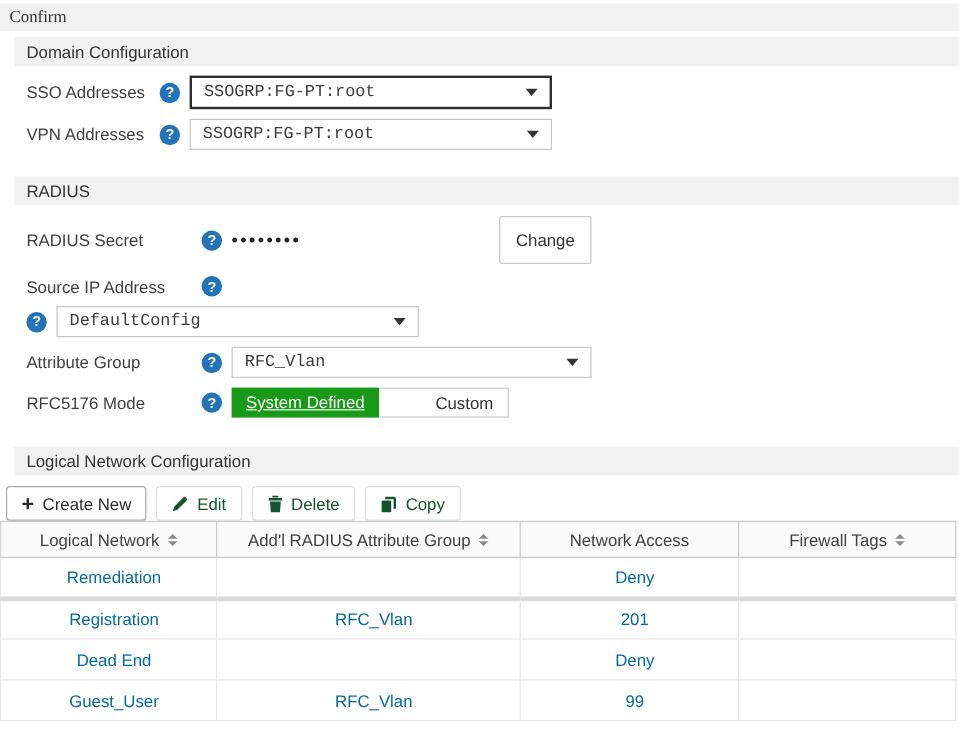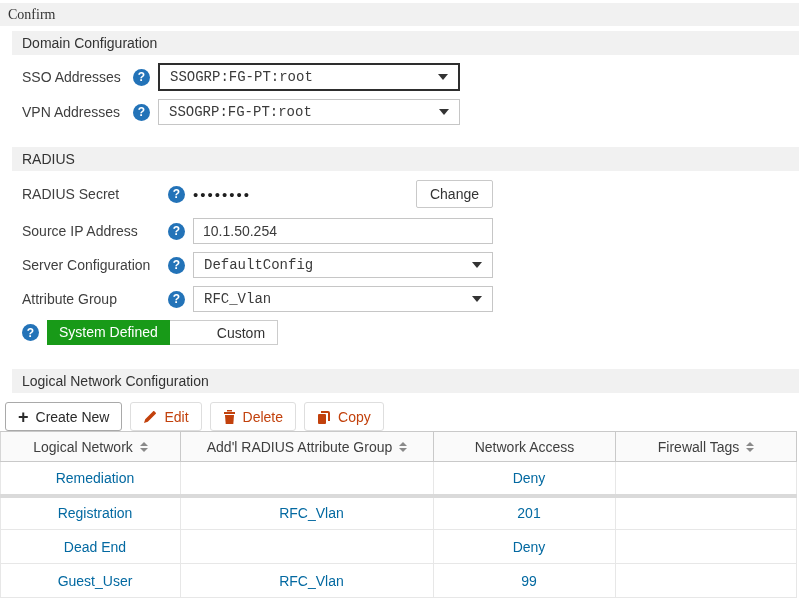--- a/index.html
+++ b/index.html
@@ -28,33 +28,33 @@
     display:flex; align-items:center; justify-content:space-between;
     padding:0 10px; color:#3b3b3b; cursor:pointer;font-family:Liberation Mono, monospace; }
   .select.focused { border:2px solid #2e2e2e; height:28px; }
   .caret { width:0; height:0; border-left:5px solid transparent;
     border-right:5px solid transparent; border-top:6px solid #333; flex:none; }
 
   .input { width:302px; height:26px; border:1px solid #c6c6c6; padding:0 9px;
     font:inherit; color:#3b3b3b; background:#fff; }
 
   .dots { font-size:15px; letter-spacing:2px; color:#1e1e1e; line-height:17px; }
-  .btn-change { margin-left:auto; height:28px; padding:0 13px; background:#fff;
+  .btn-change { margin-left:auto; height:40px; padding:0 13px; background:#fff;
     border:1px solid #c9c9c9; border-radius:2px; color:#333; font:inherit; cursor:pointer; }
 
   .toggle { display:flex; }
   .toggle-opt { height:25px; line-height:25px; padding:0 12px; cursor:pointer; }
-  .toggle-opt.active { background:#189a18; color:#fff; }
+  .toggle-opt.active { background:#189a18; color:#fff;text-decoration:underline; }
   .toggle-opt.inactive { background:#fff; color:#333; border:1px solid #ccc; border-left:none;padding-left:47px; }
 
   .toolbar { display:flex; gap:8px; margin:9px 0 0 5px; }
   .tbtn { display:flex; align-items:center; gap:7px; height:29px; padding:0 12px;
     background:#fff; border:1px solid #a9a9a9; border-radius:3px; color:#2b2b2b;
     font:inherit; cursor:pointer; }
-  .tbtn.disabled { border-color:#dedede; color:#c2410c; cursor:default; }
+  .tbtn.disabled { border-color:#dedede; color:#14532d; cursor:default; }
   .tbtn .plus { font-size:18px; font-weight:bold; line-height:1; }
   .tbtn svg { display:block; }
 
   table { margin-top:0; width:796px; border-collapse:collapse; table-layout:fixed; }
   th { height:30px; background:#fafafa; border:1px solid #c9c9c9; border-left-color:#d6d6d6;
     font-weight:normal; color:#3f3f3f; }
   th .hwrap { display:flex; align-items:center; justify-content:center; gap:7px; }
   td { height:34px; border:1px solid #e7e7e7; padding-left:9px; color:#0369a1;
     background:#fff;text-align:center; }
   tr.thick td { border-top:4px solid #dadada; }
@@ -94,39 +94,38 @@
 <div class="form-area radius">
   <div class="form-row" style="margin-top:9px;">
     <span class="label">RADIUS Secret</span>
     <span class="help">?</span>
     <span class="dots">••••••••</span>
     <button class="btn-change">Change</button>
   </div>
   <div class="form-row" style="margin-top:10px;">
     <span class="label">Source IP Address</span>
     <span class="help">?</span>
-    <input class="input" value="10.1.50.254" style="">
-  </div>
-  <div class="form-row">
-    <span class="label">Server Configuration</span>
+  </div>
+  <div class="form-row">
     <span class="help">?</span>
     <div class="select">
       <span>DefaultConfig</span>
       <span class="caret"></span>
     </div>
   </div>
   <div class="form-row">
     <span class="label">Attribute Group</span>
     <span class="help">?</span>
     <div class="select">
       <span>RFC_Vlan</span>
       <span class="caret"></span>
     </div>
   </div>
   <div class="form-row">
+    <span class="label">RFC5176 Mode</span>
     <span class="help">?</span>
     <div class="toggle">
       <span class="toggle-opt active">System Defined</span>
       <span class="toggle-opt inactive">Custom</span>
     </div>
   </div>
 </div>
 
 <div class="section-bar logical">Logical Network Configuration</div>
 

